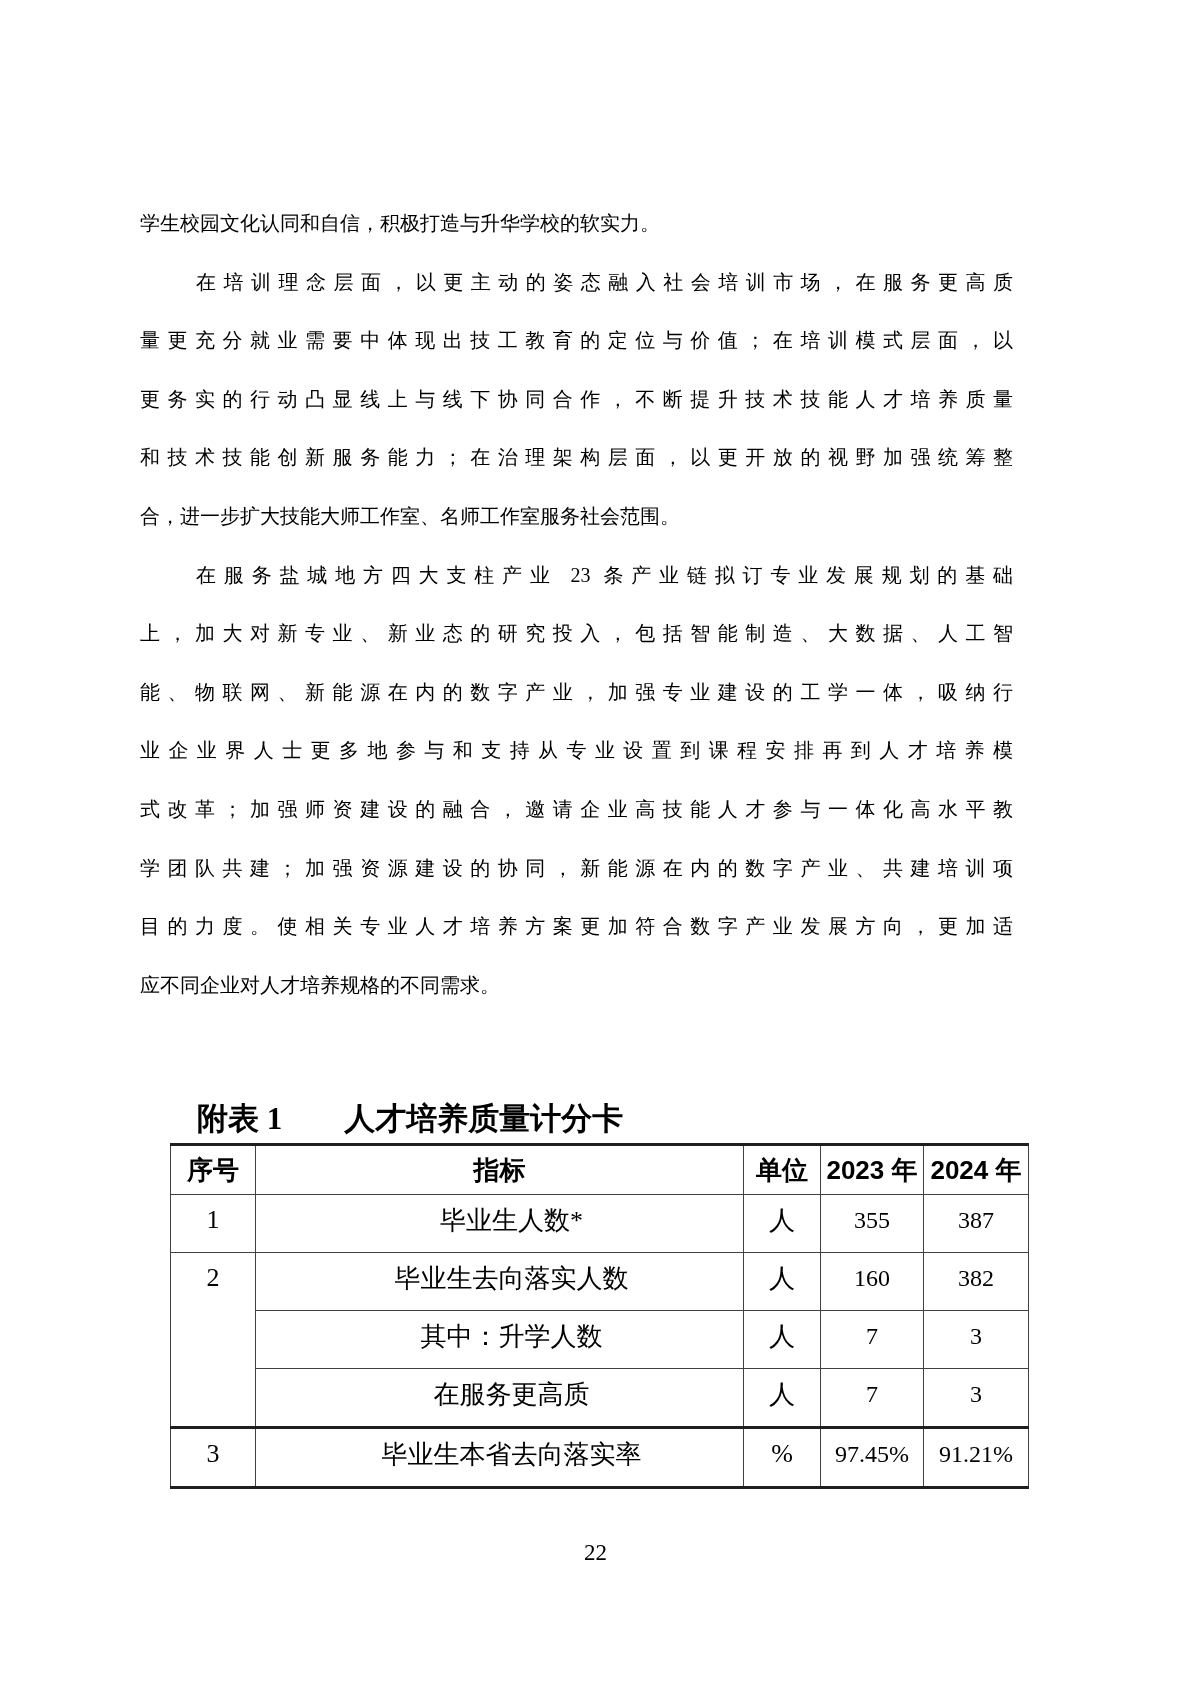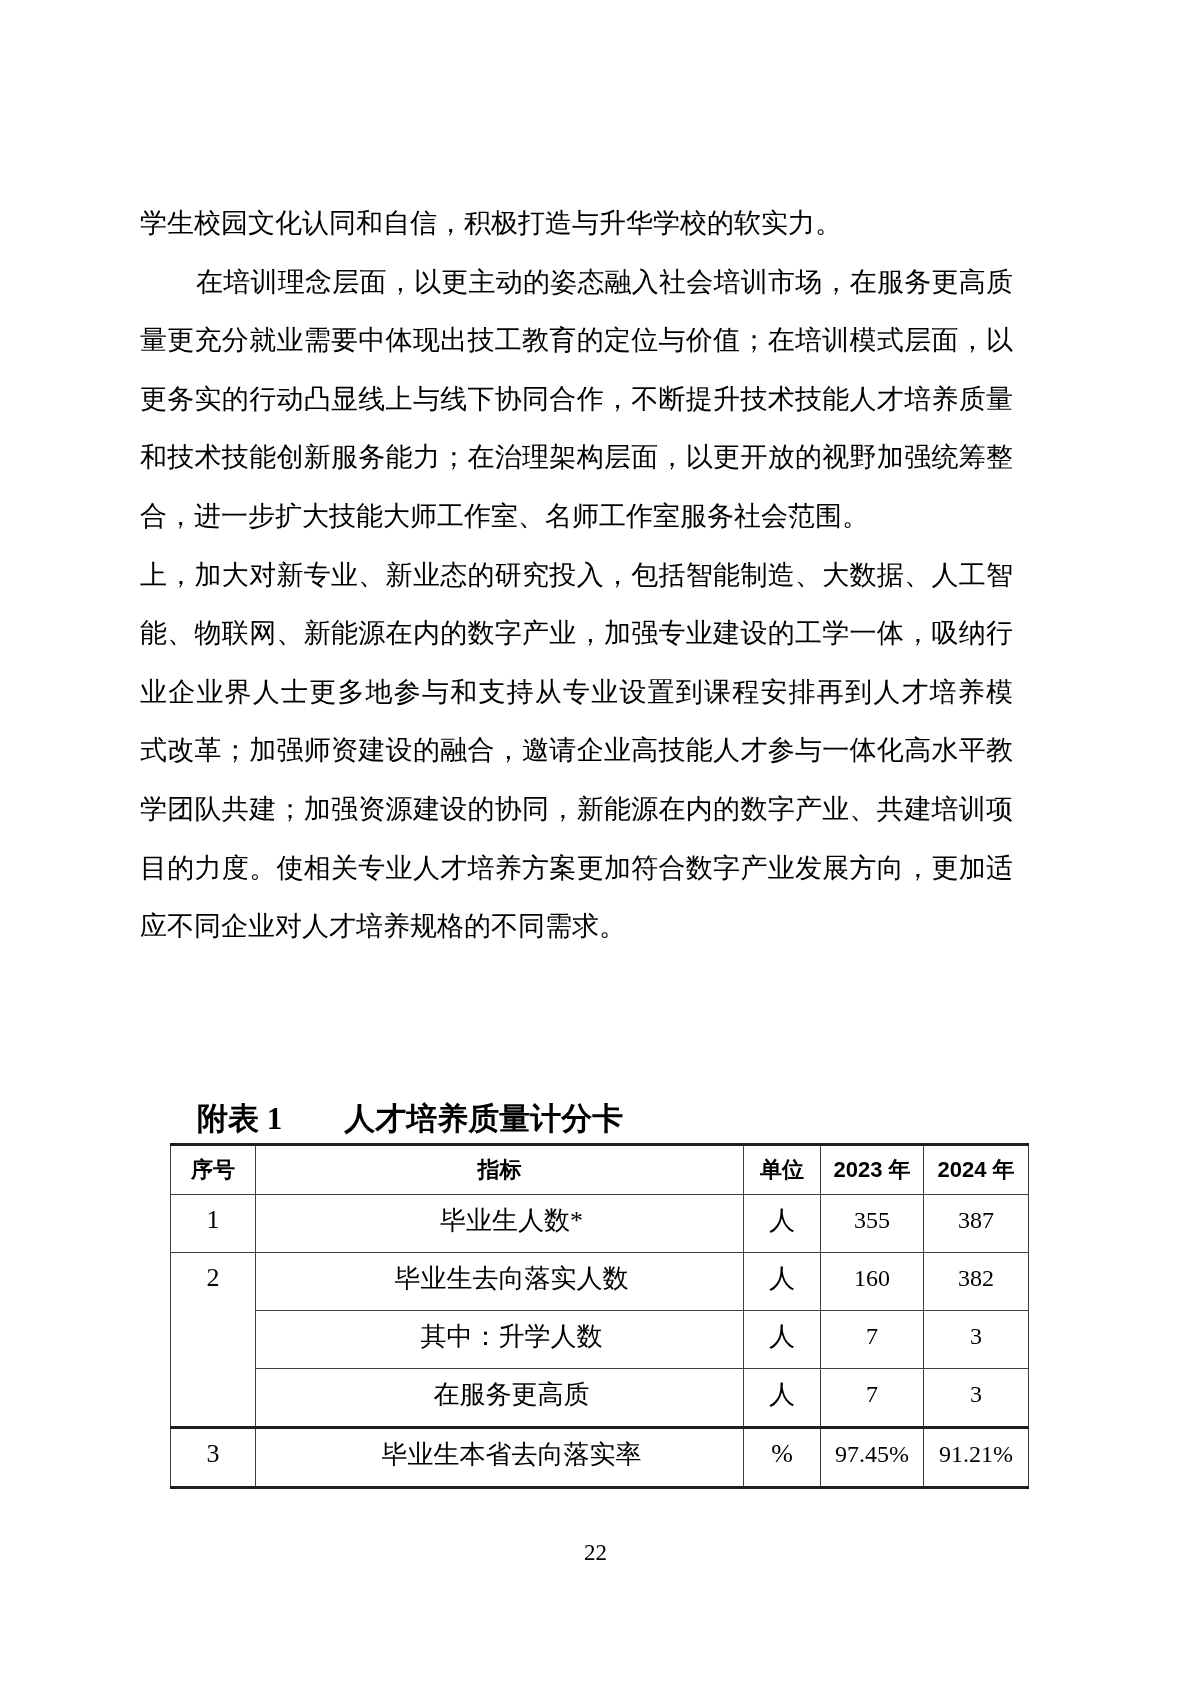--- a/index.html
+++ b/index.html
@@ -8,21 +8,21 @@
     width:1191px; height:1684px;
     margin:0 auto;
     background:#ffffff;
     font-family:"Liberation Serif","DejaVu Serif",serif;
     color:#000;
     overflow:hidden;
   }
   
   .body-text {
     position:absolute; left:140px; top:194px; width:873px;
-    font-size:27px; line-height:58.6px; color:#000;
+    font-size:20px; line-height:58.6px; color:#000;
   }
   .tline { height:58.6px; text-align:justify; text-align-last:justify; overflow:hidden; }
   .tline.para-last { text-align-last:left; }
   .tline.indent { text-indent:56px; }
   
   .caption {
     position:absolute; left:197px; top:1098px;
     font-size:31px; font-weight:bold; white-space:nowrap;
   }
   .cap-label { margin-right:62px; }
@@ -35,21 +35,21 @@
     border-bottom:3px solid #1f1f1f;
   }
   table.scorecard th, table.scorecard td {
     border:1px solid #404040;
     overflow:hidden;
     vertical-align:middle;
   }
   table.scorecard th {
     height:46px;
     font-family:"Liberation Sans","DejaVu Sans",sans-serif;
-    font-weight:bold; font-size:22px; text-align:center;
+    font-weight:bold; font-size:26px; text-align:center;
   }
   table.scorecard tbody td { height:48px; padding-bottom:8px; }
   td.c-no   { text-align:center; }
   td.c-no.span-cell { vertical-align:top; padding-top:10px; }
   td.c-ind  { text-align:center; padding-left:25px; }
   td.c-unit { text-align:center; }
   td.c-year { text-align:center; font-size:24px;margin-left:33px; }
   tr.thick-top td { border-top:3px solid #1f1f1f; }
   
   .page-number {
@@ -62,20 +62,21 @@
 
 <div class="page">
 
   <div class="body-text" id="body-text">
       <div class="tline para-last">学生校园文化认同和自信，积极打造与升华学校的软实力。</div>
       <div class="tline indent">在培训理念层面，以更主动的姿态融入社会培训市场，在服务更高质</div>
       <div class="tline">量更充分就业需要中体现出技工教育的定位与价值；在培训模式层面，以</div>
       <div class="tline">更务实的行动凸显线上与线下协同合作，不断提升技术技能人才培养质量</div>
       <div class="tline">和技术技能创新服务能力；在治理架构层面，以更开放的视野加强统筹整</div>
       <div class="tline para-last">合，进一步扩大技能大师工作室、名师工作室服务社会范围。</div>
+      <div class="tline indent">在服务盐城地方四大支柱产业 23 条产业链拟订专业发展规划的基础</div>
       <div class="tline">上，加大对新专业、新业态的研究投入，包括智能制造、大数据、人工智</div>
       <div class="tline">能、物联网、新能源在内的数字产业，加强专业建设的工学一体，吸纳行</div>
       <div class="tline">业企业界人士更多地参与和支持从专业设置到课程安排再到人才培养模</div>
       <div class="tline">式改革；加强师资建设的融合，邀请企业高技能人才参与一体化高水平教</div>
       <div class="tline">学团队共建；加强资源建设的协同，新能源在内的数字产业、共建培训项</div>
       <div class="tline">目的力度。使相关专业人才培养方案更加符合数字产业发展方向，更加适</div>
       <div class="tline para-last">应不同企业对人才培养规格的不同需求。</div>
     </div>
 
   <div class="caption">

